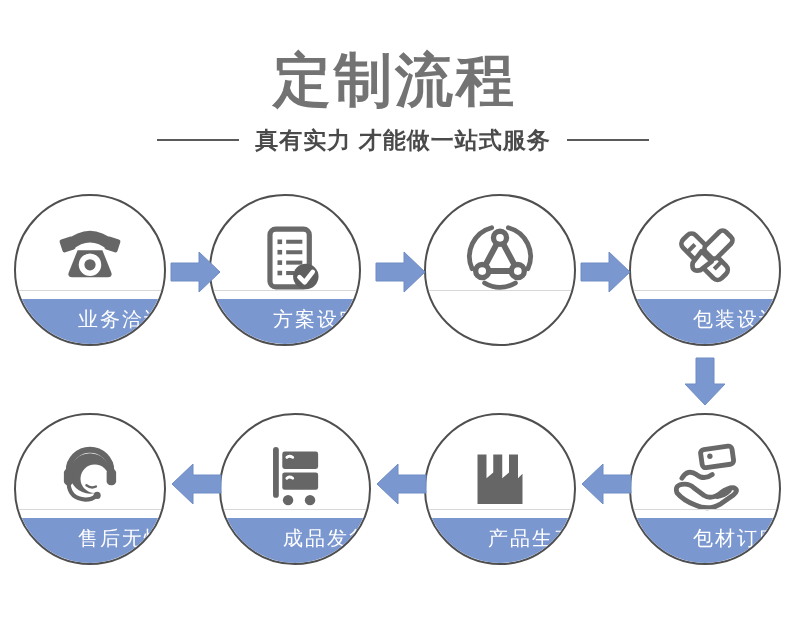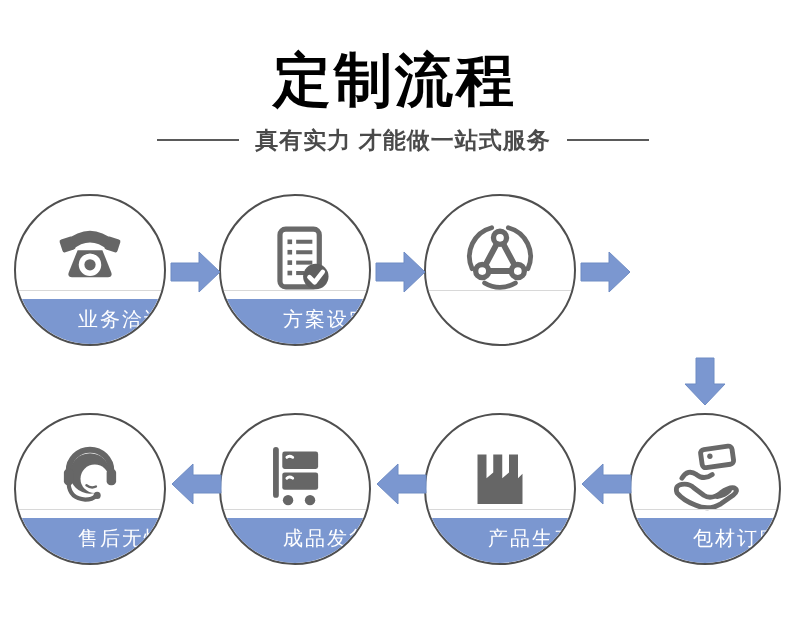--- a/index.html
+++ b/index.html
@@ -1,19 +1,19 @@
 <!DOCTYPE html>
 <html><head>
 <meta charset="utf-8">
 <style>
   html,body{margin:0;padding:0;background:#fff;}
   .page{position:relative;width:790px;height:620px;background:#ffffff;overflow:hidden;
         font-family:"Liberation Sans","DejaVu Sans",sans-serif;}
   .title{position:absolute;top:42px;left:0;width:100%;text-align:center;
-         font-size:58px;font-weight:900;color:#000000;letter-spacing:3px;}
+         font-size:58px;font-weight:900;color:#737373;letter-spacing:3px;}
   .subtitle-row{position:absolute;top:127px;left:0;width:100%;height:26px;
                 display:flex;align-items:center;justify-content:center;gap:16px;padding-left:8px;}
   .subtitle-line{width:82px;height:2px;background:#5a5a5a;}
   .subtitle{font-size:23px;font-weight:700;color:#4a4a4a;letter-spacing:1px;}
 
   .step{position:absolute;width:152px;height:152px;box-sizing:border-box;
         border:2px solid #4f4f4f;border-radius:50%;background:#ffffff;overflow:hidden;}
   .icon-wrap{position:absolute;top:20px;left:0;width:100%;height:84px;
              display:flex;align-items:center;justify-content:center;}
   .chord-line{position:absolute;left:0;right:0;bottom:53px;height:1px;background:#d8d8d8;}
@@ -46,21 +46,21 @@
         <circle cx="32" cy="38" r="10" fill="#ffffff"></circle>
         <circle cx="32" cy="38" r="5" fill="#666666"></circle>
       </svg>
     </div>
     <div class="chord-line"></div>
     <div class="band">
       <span>业务洽谈</span>
     </div>
   </div>
 
-  <div class="step" style="left:219px;top:194px;">
+  <div class="step" style="left:209px;top:194px;">
     <div class="icon-wrap">
       <svg viewBox="0 0 64 64" width="74" height="74">
         <rect x="19" y="7" width="34" height="50" rx="5" fill="#ffffff" stroke="#696969" stroke-width="4.5"></rect>
         <g stroke="#696969" stroke-width="3.5">
           <line x1="33" y1="18" x2="47" y2="18"></line>
             <line x1="33" y1="27" x2="47" y2="27"></line>
           <line x1="33" y1="36" x2="47" y2="36"></line>
             <line x1="33" y1="45" x2="40" y2="45"></line>
         </g>
         <g fill="#696969">
@@ -89,20 +89,39 @@
           <path d="M19,53 A25,25 0 0 0 45,53" stroke-width="4" stroke-linecap="round"></path>
           <circle cx="32" cy="15" r="5.5" fill="#ffffff" stroke-width="4.5"></circle>
           <circle cx="17" cy="43" r="5.5" fill="#ffffff" stroke-width="4.5"></circle>
           <circle cx="47" cy="43" r="5.5" fill="#ffffff" stroke-width="4.5"></circle>
         </g>
       </svg>
     </div>
     <div class="chord-line"></div>
   </div>
 
+  <div class="step" style="left:629px;top:194px;">
+    <div class="icon-wrap">
+      <svg viewBox="0 0 64 64" width="76" height="76">
+        <g transform="rotate(-45 32 32)">
+          <rect x="25" y="8" width="15" height="46" rx="5" fill="#ffffff" stroke="#696969" stroke-width="4"></rect>
+          <line x1="25" y1="18" x2="34" y2="18" stroke="#696969" stroke-width="3.5"></line>
+          <line x1="31" y1="44" x2="40" y2="44" stroke="#696969" stroke-width="3.5"></line>
+        </g>
+        <g transform="rotate(45 32 32)">
+          <rect x="25" y="4" width="14" height="24" rx="4" fill="#ffffff" stroke="#696969" stroke-width="4"></rect>
+          <path d="M26,30 L38,30 L36.5,42 Q32,49 27.5,42 Z" fill="#ffffff" stroke="#696969" stroke-width="4" stroke-linejoin="round"></path>
+        </g>
+      </svg>
+    </div>
+    <div class="chord-line"></div>
+    <div class="band">
+      <span>包装设计</span>
+    </div>
+  </div>
 
   <div class="step" style="left:629px;top:413px;">
     <div class="icon-wrap">
       <svg viewBox="0 0 64 64" width="78" height="78">
         <g fill="none" stroke="#696969" stroke-width="4" stroke-linecap="round" stroke-linejoin="round">
           <g transform="rotate(-8 42 16)">
               <rect x="29" y="8" width="26" height="15" rx="3" fill="#ffffff"></rect>
             </g>
           <circle cx="36" cy="15" r="2.2" fill="#696969" stroke="none"></circle>
           <path d="M13,33 Q18,25 25,30 Q31,35 38,30"></path>

